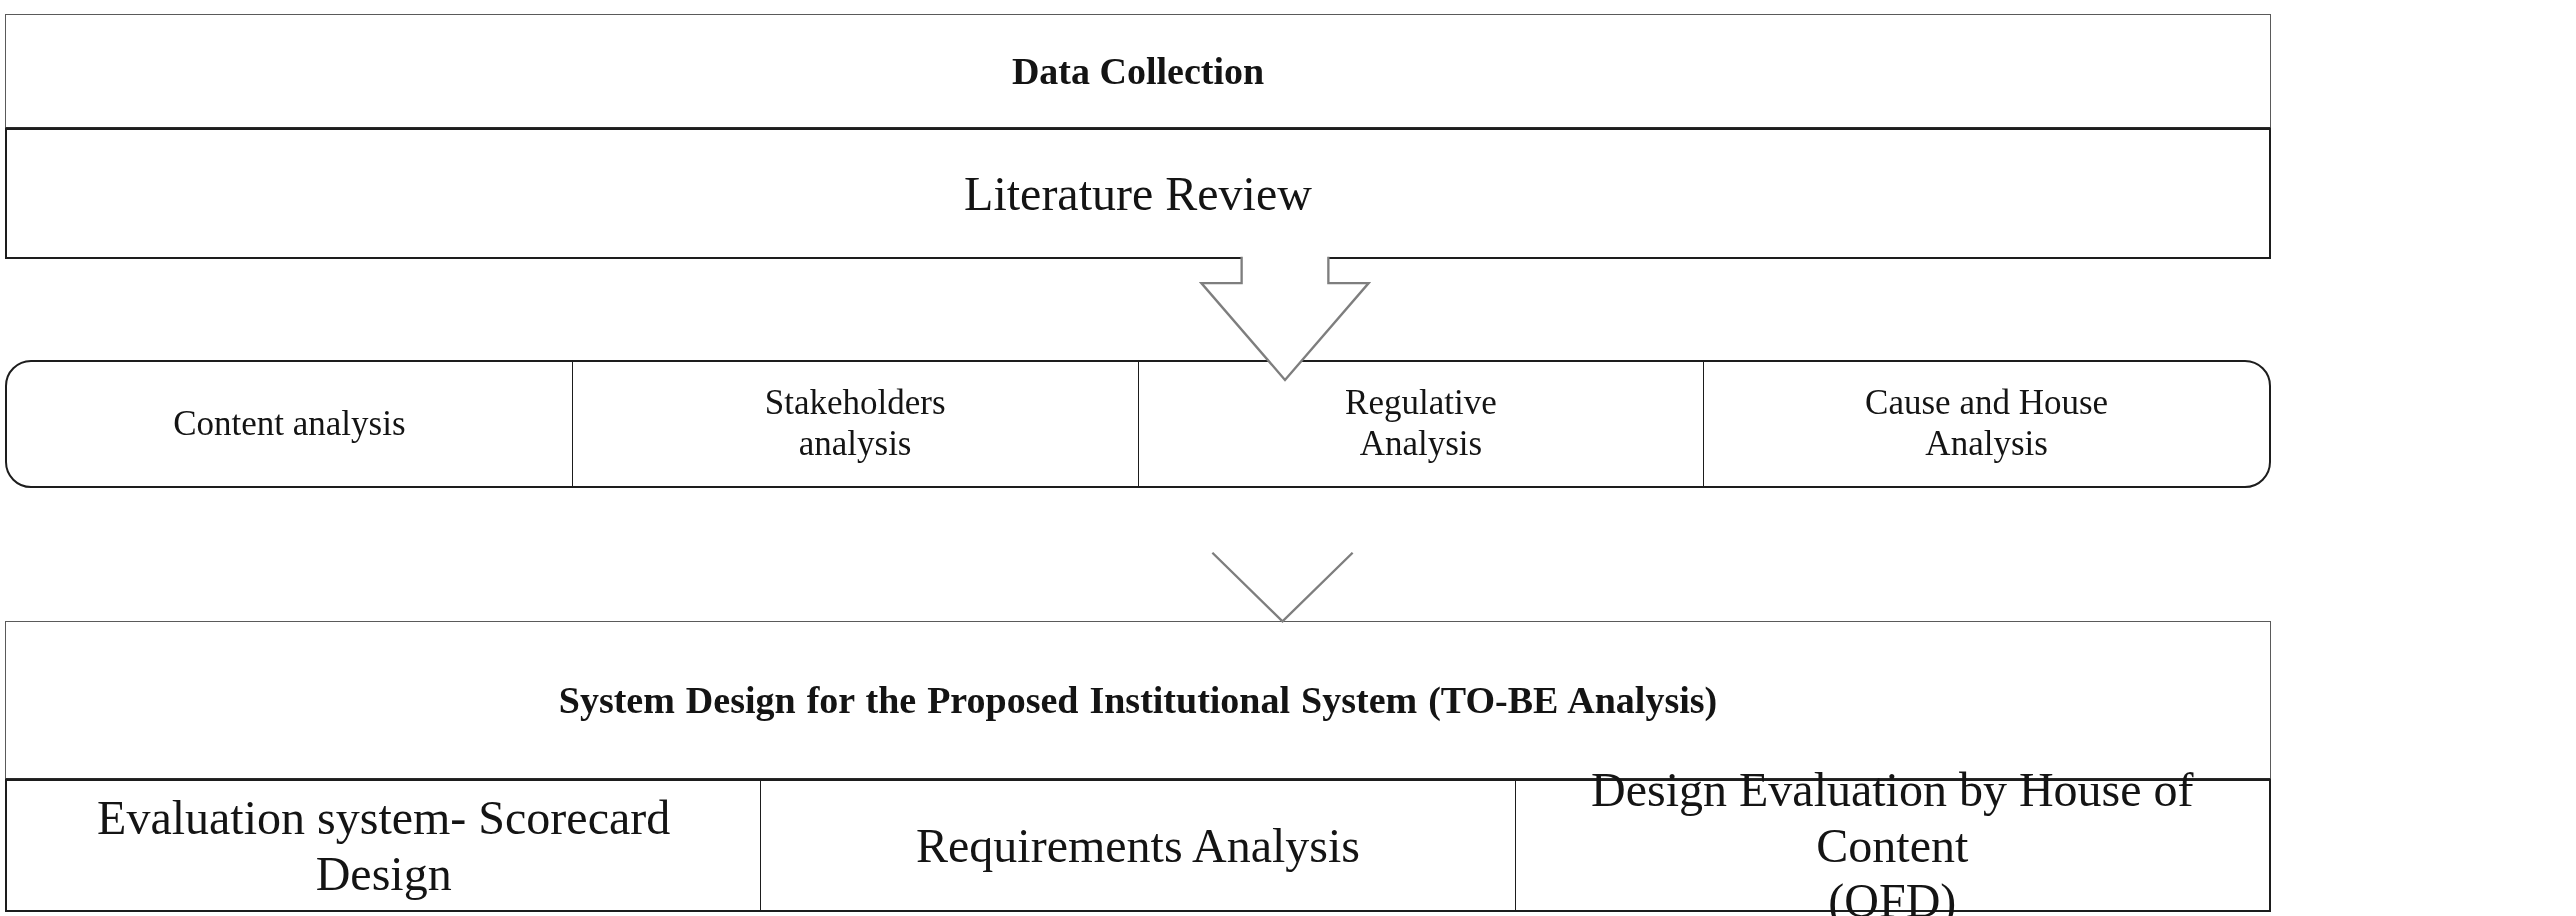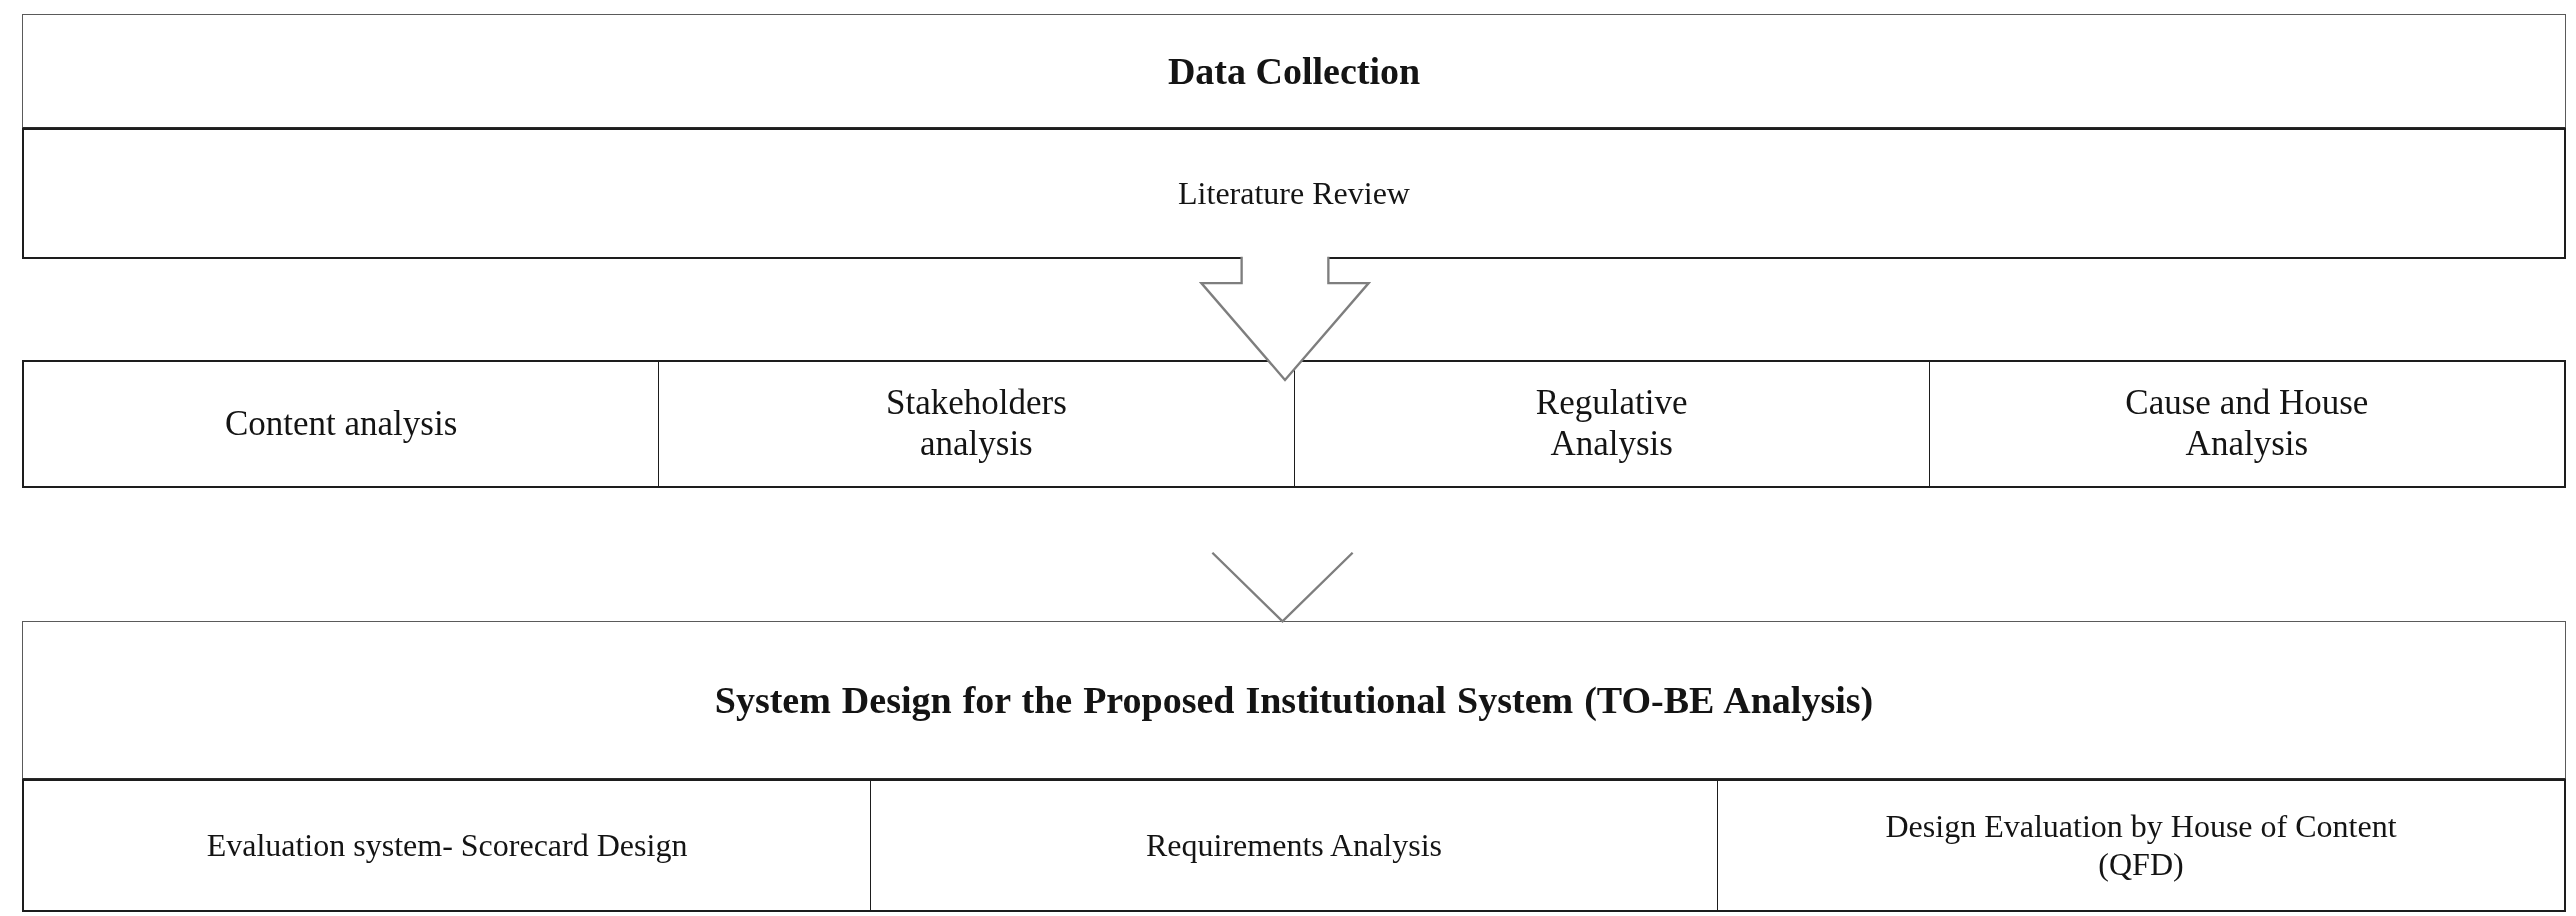--- a/index.html
+++ b/index.html
@@ -1,46 +1,46 @@
 <!DOCTYPE html>
 <html style="font-size:12.4px"><head>
 <meta charset="utf-8">
 <style>
   html,body { margin:0; padding:0; background:#ffffff; }
   .canvas {
     position:relative; width:2576px; height:917px; background:#ffffff;
     font-family:"Liberation Serif", serif; color:#141414; overflow:hidden;
   }
-  .section { position:absolute; left:22px; width:2544px; }
+  .section { position:absolute; left:5px; width:2266px; }
   .sec-title {
     box-sizing:border-box;
     border:1.5px solid #5a5a5a; border-bottom:1.5px solid #2a2a2a;
     display:flex; align-items:center; justify-content:center;
     font-weight:bold; font-size:38px; text-align:center;
   }
   .sec-cells {
     box-sizing:border-box;
     border:2.3px solid #1d1d1d;
     display:flex; background:#ffffff;
   }
   .cell {
     flex:1 1 0; box-sizing:border-box;
     display:flex; align-items:center; justify-content:center;
     text-align:center; white-space:pre-line;
-    font-size:32px; line-height:1.16; padding:0 18.6px;
+    font-size:48px; line-height:1.16; padding:0 18.6px;
   }
   .cell + .cell { border-left:1.5px solid #1d1d1d; }
 
   #sec-data   { top:14px; }
   #sec-data .sec-title { height:114px; }
   #sec-data .sec-cells { height:131px; }
 
   #sec-asis   { top:360px; }
   #sec-asis .sec-title { height:67px; font-size:37px; word-spacing:7px; }
-  #sec-asis .sec-cells { height:128px; }
+  #sec-asis .sec-cells { height:128px;border-radius:26px; }
   #sec-asis .cell { font-size:35px; padding:0 23px; }
 
   #sec-tobe   { top:621px; }
   #sec-tobe .sec-title { height:158px; word-spacing:1.5px; }
   #sec-tobe .sec-cells { height:133px; }
 
   .arrow { position:absolute; }
   #arrow-1 { left:1199px; top:256px; }
   #arrow-2 { left:1209px; top:552px; }
 </style>

